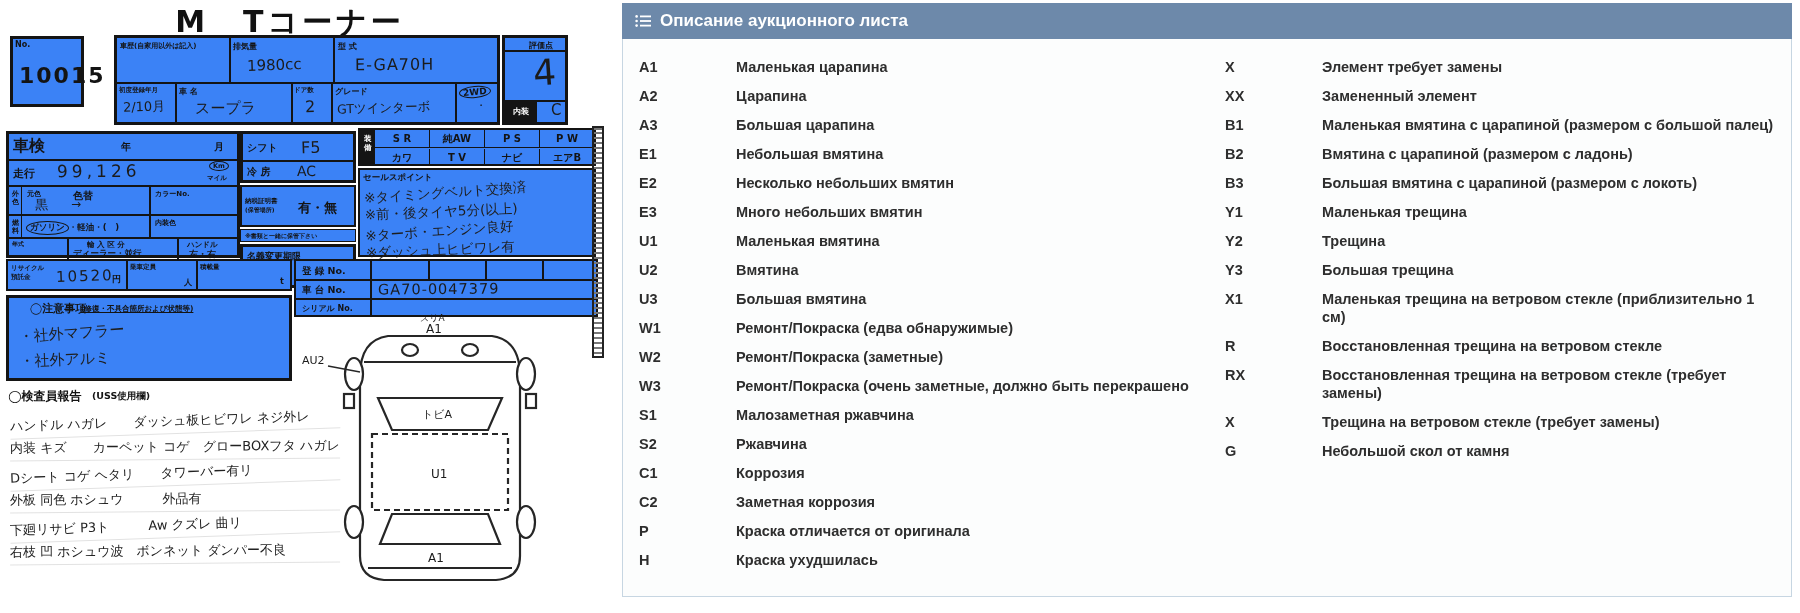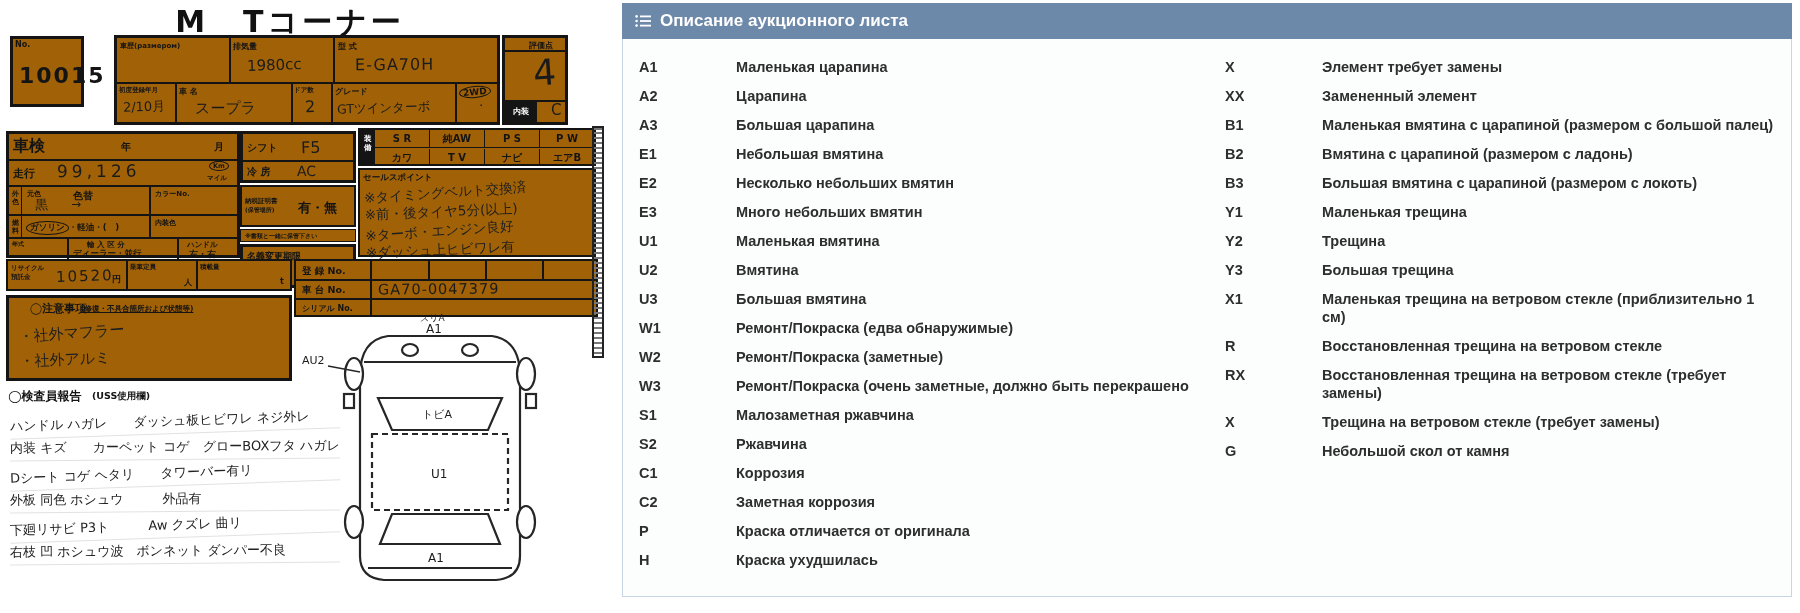--- a/index.html
+++ b/index.html
@@ -1,20 +1,20 @@
 <!DOCTYPE html>
 <html><head>
 <meta charset="utf-8">
 <style>
   html,body{margin:0;padding:0;}
   body{width:1800px;height:613px;background:#ffffff;font-family:"Liberation Sans",sans-serif;position:relative;overflow:hidden;}
 
   
   .sheet{position:absolute;left:0;top:0;width:614px;height:613px;background:#fff;}
-  .bx{position:absolute;border:2.5px solid #141414;box-sizing:border-box;background:#a16207;}
+  .bx{position:absolute;border:2.5px solid #141414;box-sizing:border-box;background:#3b82f6;}
   .pl{font-family:"DejaVu Sans",sans-serif;font-weight:bold;color:#141414;position:absolute;white-space:nowrap;}
   .hw{font-family:"DejaVu Sans",sans-serif;color:#1b1b1b;position:absolute;white-space:nowrap;}
   .t1{transform:rotate(-2deg);} .t2{transform:rotate(-0.5deg);}
   .vdiv{position:absolute;top:0;bottom:0;width:1.5px;background:#141414;}
   .hdiv{position:absolute;left:0;right:0;height:1.5px;background:#141414;}
   .vlab{position:absolute;left:0;top:0;bottom:0;width:13px;border-right:1.5px solid #141414;font:bold 7px "DejaVu Sans",sans-serif;word-break:break-all;line-height:8px;padding:3px 0 0 3px;box-sizing:border-box;color:#141414;}
   .oval{display:inline-block;border:1.5px solid #141414;border-radius:50%;padding:0 3px;}
   .sheet-title{position:absolute;left:120px;top:2px;width:340px;text-align:center;font:bold 30px "DejaVu Sans",sans-serif;letter-spacing:4px;color:#111;}
   .ins-line{font-family:"DejaVu Sans",sans-serif;color:#222;font-size:13px;line-height:25px;border-bottom:1px solid #e2e2e2;white-space:nowrap;}
   .sale-line{font-family:"DejaVu Sans",sans-serif;color:#1e1e1e;font-size:13.5px;line-height:19px;white-space:nowrap;}
@@ -43,21 +43,21 @@
 
   <div class="bx" style="left:10px;top:36px;width:74px;height:71px;border-width:3px;">
     <span class="pl" style="left:2px;top:1px;font-size:8px;">No.</span>
     <span class="pl" style="left:6px;top:24px;font-size:22px;letter-spacing:2px;">10015</span>
   </div>
 
   <div class="bx" style="left:114px;top:35px;width:386px;height:90px;border-width:3px;">
     <div class="hdiv" style="top:44px;"></div>
     <div class="vdiv" style="left:112px;height:44px;"></div>
     <div class="vdiv" style="left:216px;height:44px;"></div>
-    <span class="pl" style="left:3px;top:3px;font-size:7px;">車歴(размером)</span>
+    <span class="pl" style="left:3px;top:3px;font-size:7px;">車歴(自家用以外は記入)</span>
     <span class="pl" style="left:116px;top:3px;font-size:8px;">排気量</span>
     <span class="hw t1" style="left:130px;top:18px;font-size:15px;">1980cc</span>
     <span class="pl" style="left:221px;top:3px;font-size:8px;">型 式</span>
     <span class="hw t2" style="left:238px;top:17px;font-size:16px;letter-spacing:1px;">E-GA70H</span>
     <div class="vdiv" style="left:58px;top:45.5px;"></div>
     <div class="vdiv" style="left:174px;top:45.5px;"></div>
     <div class="vdiv" style="left:214px;top:45.5px;"></div>
     <div class="vdiv" style="left:338px;top:45.5px;"></div>
     <span class="pl" style="left:2px;top:48px;font-size:6.5px;">初度登録年月</span>
     <span class="hw t1" style="left:6px;top:60px;font-size:13px;">2/10月</span>

